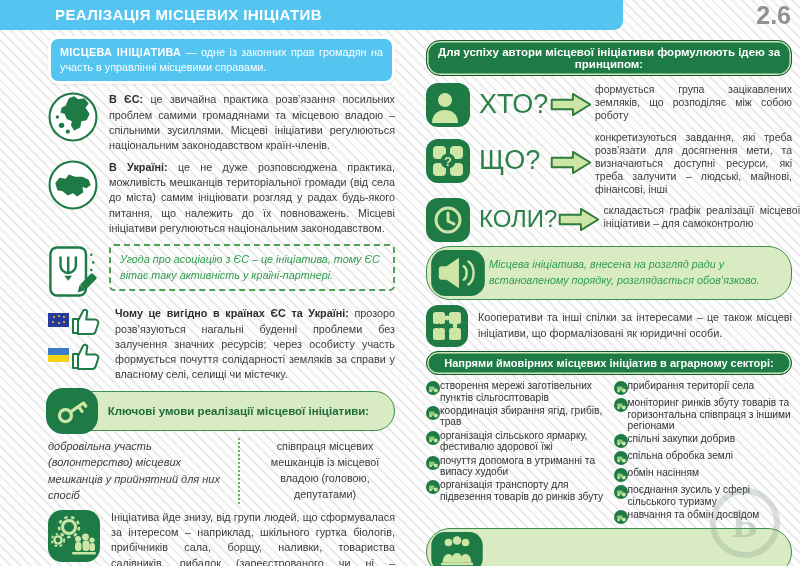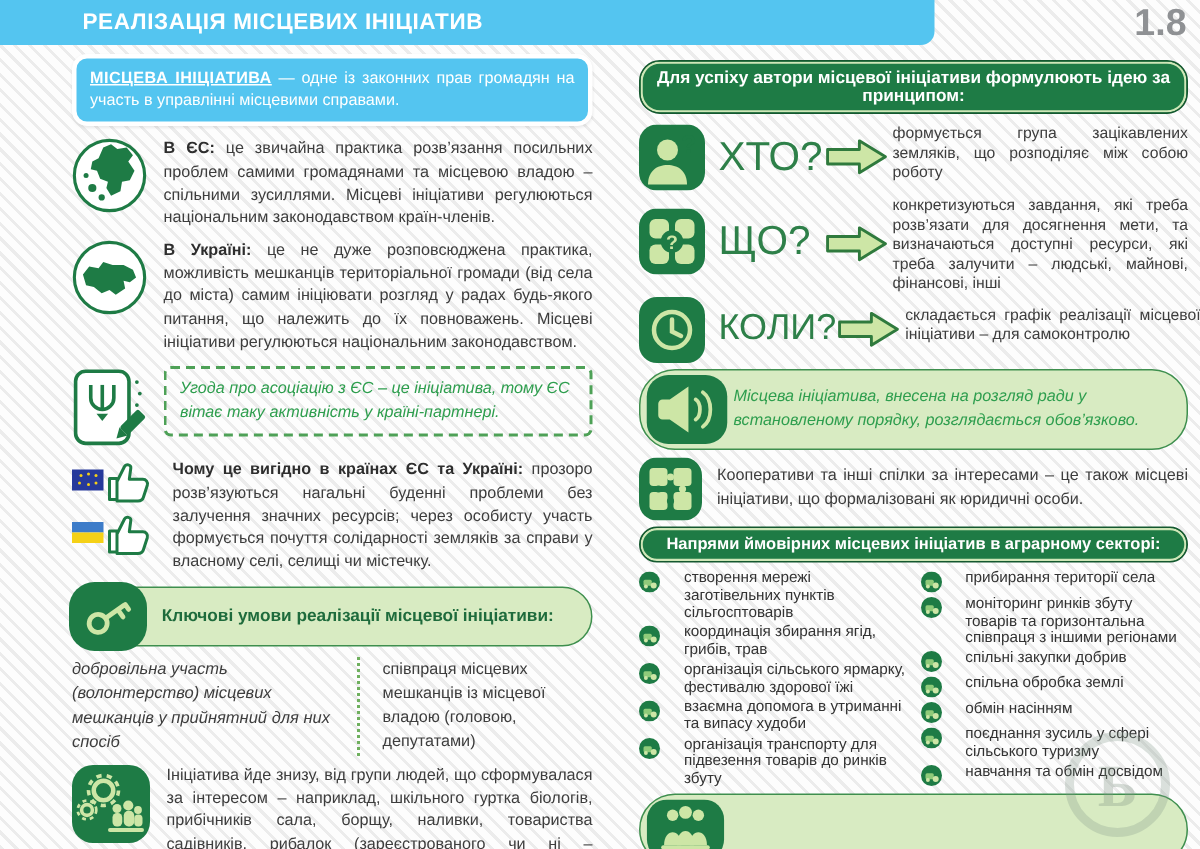--- a/index.html
+++ b/index.html
@@ -12,69 +12,69 @@
   
   .topbar{position:absolute;left:0;top:0;width:623px;height:30px;background:#54c5f0;border-radius:0 0 9px 0;}
   .topbar .title{margin:0;padding-left:55px;line-height:30px;font-size:15px;font-weight:bold;color:#fff;letter-spacing:.4px;}
   .pagenum{position:absolute;right:9px;top:1px;font-size:25px;font-weight:bold;color:#8f9194;}
   
   .col-left{position:absolute;left:48px;top:36px;width:347px;}
   .col-right{position:absolute;left:426px;top:36px;width:366px;}
   
   .def-box{background:#54c5f0;border:3px solid #fff;border-radius:10px;color:#fff;
     font-size:10.8px;line-height:1.4;padding:6px 9px;text-align:justify;box-shadow:0 1px 2px rgba(0,0,0,.08);}
-  .def-box b{letter-spacing:.3px;text-decoration:underline;}
+  .def-box b{letter-spacing:.3px;}
   .row{display:flex;gap:11px;align-items:flex-start;}
   .mt8{margin-top:8px}.mt6{margin-top:6px}
   .icon-col{flex:0 0 50px;display:flex;flex-direction:column;align-items:center;gap:5px;}
   .body-text{flex:1;font-size:10.8px;line-height:1.42;text-align:justify;color:#3d3d3d;}
   .body-text b{color:#2e2e2e;}
   .dashed-note{flex:1;border:2px dashed #4ea157;border-radius:5px;padding:6px 9px;
     color:#2e9e4e;font-style:italic;font-size:10.8px;line-height:1.45;}
   .green-pill-light{position:relative;margin-top:8px;background:#d8ebc2;border:1.5px solid #3e8f4e;
     border-radius:20px;height:38px;display:flex;align-items:center;justify-content:center;}
   .green-pill-light .pill-title{font-weight:bold;color:#1e6b3c;font-size:11.5px;padding-left:34px;text-align:center;}
   .key-badge{position:absolute;left:-3px;top:-4px;}
   .cond-cols{display:flex;margin-top:7px;}
   .cond-left{width:182px;padding-right:8px;font-size:11px;line-height:1.5;font-style:italic;}
   .cond-divider{border-left:2px dotted #6fb05e;}
-  .cond-right{flex:1;padding-left:15px;font-size:10.8px;line-height:1.5;}
+  .cond-right{flex:1;padding-left:15px;font-size:10.8px;line-height:1.5;text-align:center;}
   
   .pill-dark{background:#1e7b45;border:1px solid #14582f;box-shadow:inset 0 0 0 1.5px #cfe7b8;
     border-radius:14px;color:#fff;font-weight:bold;font-size:11.5px;text-align:center;padding:5px 4px;}
   .q-row{display:flex;align-items:flex-start;}
   .q-icon{flex:0 0 44px;}
   .q-label{flex:1;font-size:27px;color:#2e8049;line-height:42px;padding-left:9px;white-space:nowrap;}
   .q-arrow{flex:0 0 46px;margin-top:8px;}
   .q-text{flex:0 0 197px;font-size:10.5px;line-height:1.24;text-align:justify;color:#3d3d3d;}
   .note-text{margin-top:2px;font-size:10.8px;line-height:1.4;color:#3d3d3d;}
   .soft-box{display:flex;align-items:center;gap:3px;background:#d8ebc2;border:1.5px solid #3e8f4e;
     border-radius:24px;padding:3px 12px 3px 3px;}
   .soft-box .italic-green{color:#2e9e4e;font-style:italic;font-size:10.8px;line-height:1.45;}
   .coop-row{display:flex;gap:10px;align-items:center;margin-top:5px;}
   .coop-row .body-text{line-height:1.45;}
   .lists{display:flex;gap:9px;margin-top:5px;}
   .dir-list{list-style:none;margin:0;padding:0;flex:1;}
-  .dir-list li{display:flex;gap:16px;margin-bottom:2px;font-size:10.2px;line-height:1.12;color:#333;align-items:flex-start;}
+  .dir-list li{display:flex;gap:0;margin-bottom:2px;font-size:10.2px;line-height:1.12;color:#333;align-items:flex-start;}
   .dir-list .bullet{flex:0 0 14px;margin-top:1px;}
   
   .watermark{position:absolute;right:20px;bottom:8px;width:58px;height:58px;border-radius:50%;
     border:6px solid rgba(130,150,135,.28);color:rgba(130,150,135,.32);font-size:40px;font-weight:bold;
     font-family:"Liberation Serif",serif;display:flex;align-items:center;justify-content:center;z-index:9;}
   svg{display:block;}
 </style>
 </head>
 <body>
 
 <div class="page">
 
   <div class="topbar">
     <h1 class="title">РЕАЛІЗАЦІЯ МІСЦЕВИХ ІНІЦІАТИВ</h1>
   </div>
-  <div class="pagenum">1.8</div>
+  <div class="pagenum">2.6</div>
 
   <div class="col-left">
 
     <div class="def-box">
       <b>МІСЦЕВА ІНІЦІАТИВА</b><span> — одне із законних прав громадян на участь в управлінні місцевими справами.</span>
     </div>
 
     <div class="row mt8">
       <div class="icon-col">
         <span>
@@ -332,21 +332,21 @@
           </li>
         <li>
             <span class="bullet">
               <svg width="14" height="14" viewBox="0 0 14 14">
                 <circle cx="7" cy="7" r="7" fill="#1e7b45"></circle>
                 <rect x="3" y="5.5" width="5.5" height="4" rx="1" fill="#8fcb7a"></rect>
                 <circle cx="9.8" cy="9.4" r="2" fill="#cde6a6"></circle>
                 <circle cx="4.6" cy="10" r="1.3" fill="#cde6a6"></circle>
               </svg>
             </span>
-            <span>взаємна допомога в утриманні та випасу худоби</span>
+            <span>почуття допомога в утриманні та випасу худоби</span>
           </li>
         <li>
             <span class="bullet">
               <svg width="14" height="14" viewBox="0 0 14 14">
                 <circle cx="7" cy="7" r="7" fill="#1e7b45"></circle>
                 <rect x="3" y="5.5" width="5.5" height="4" rx="1" fill="#8fcb7a"></rect>
                 <circle cx="9.8" cy="9.4" r="2" fill="#cde6a6"></circle>
                 <circle cx="4.6" cy="10" r="1.3" fill="#cde6a6"></circle>
               </svg>
             </span>

